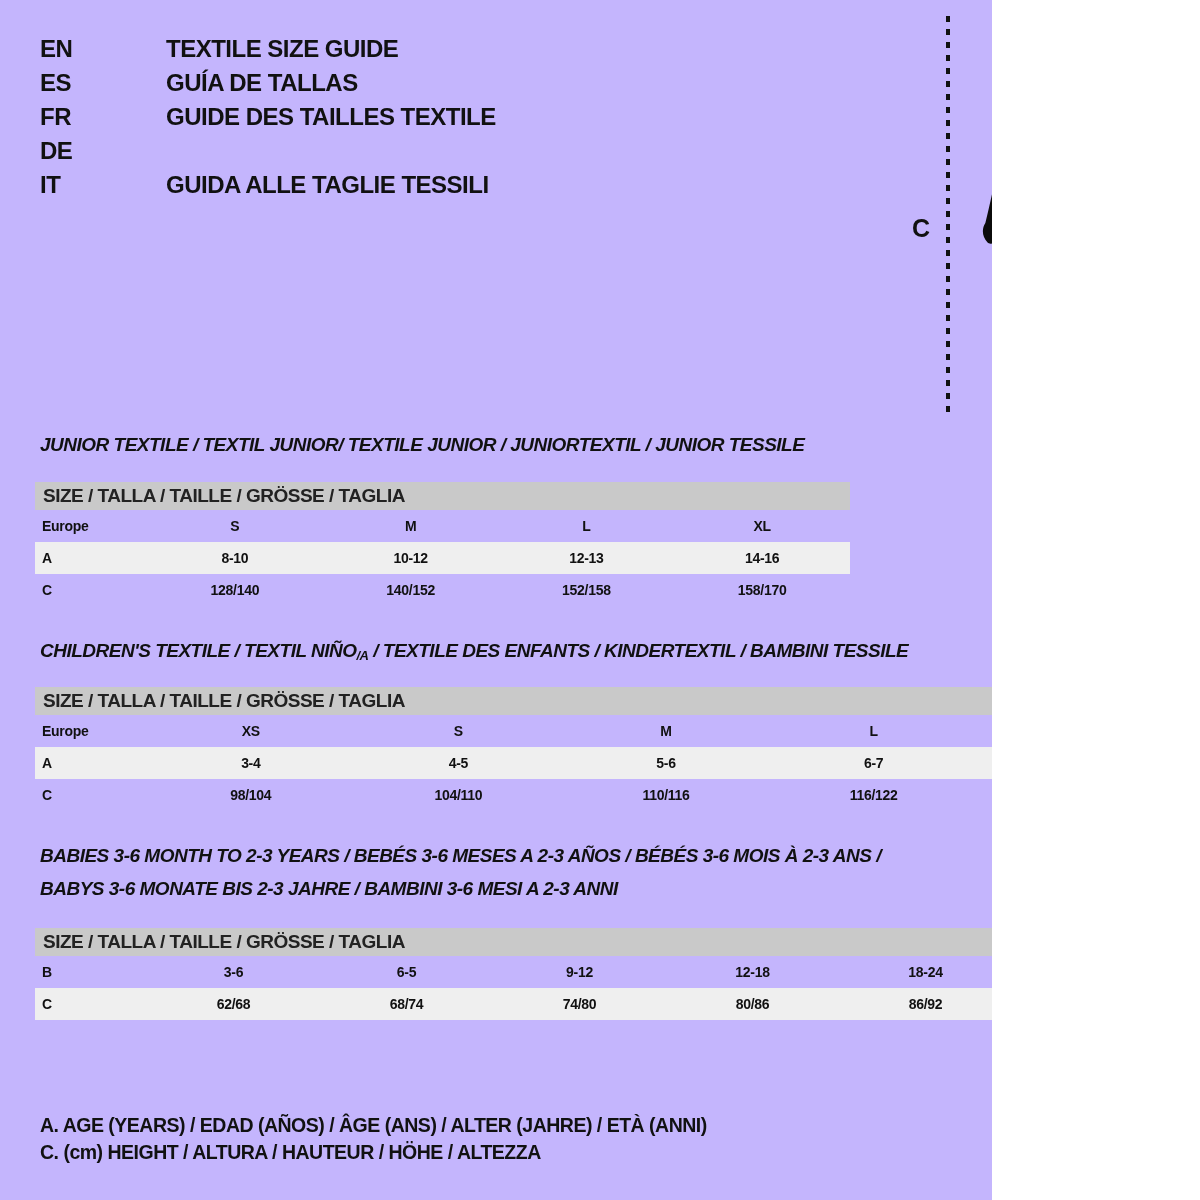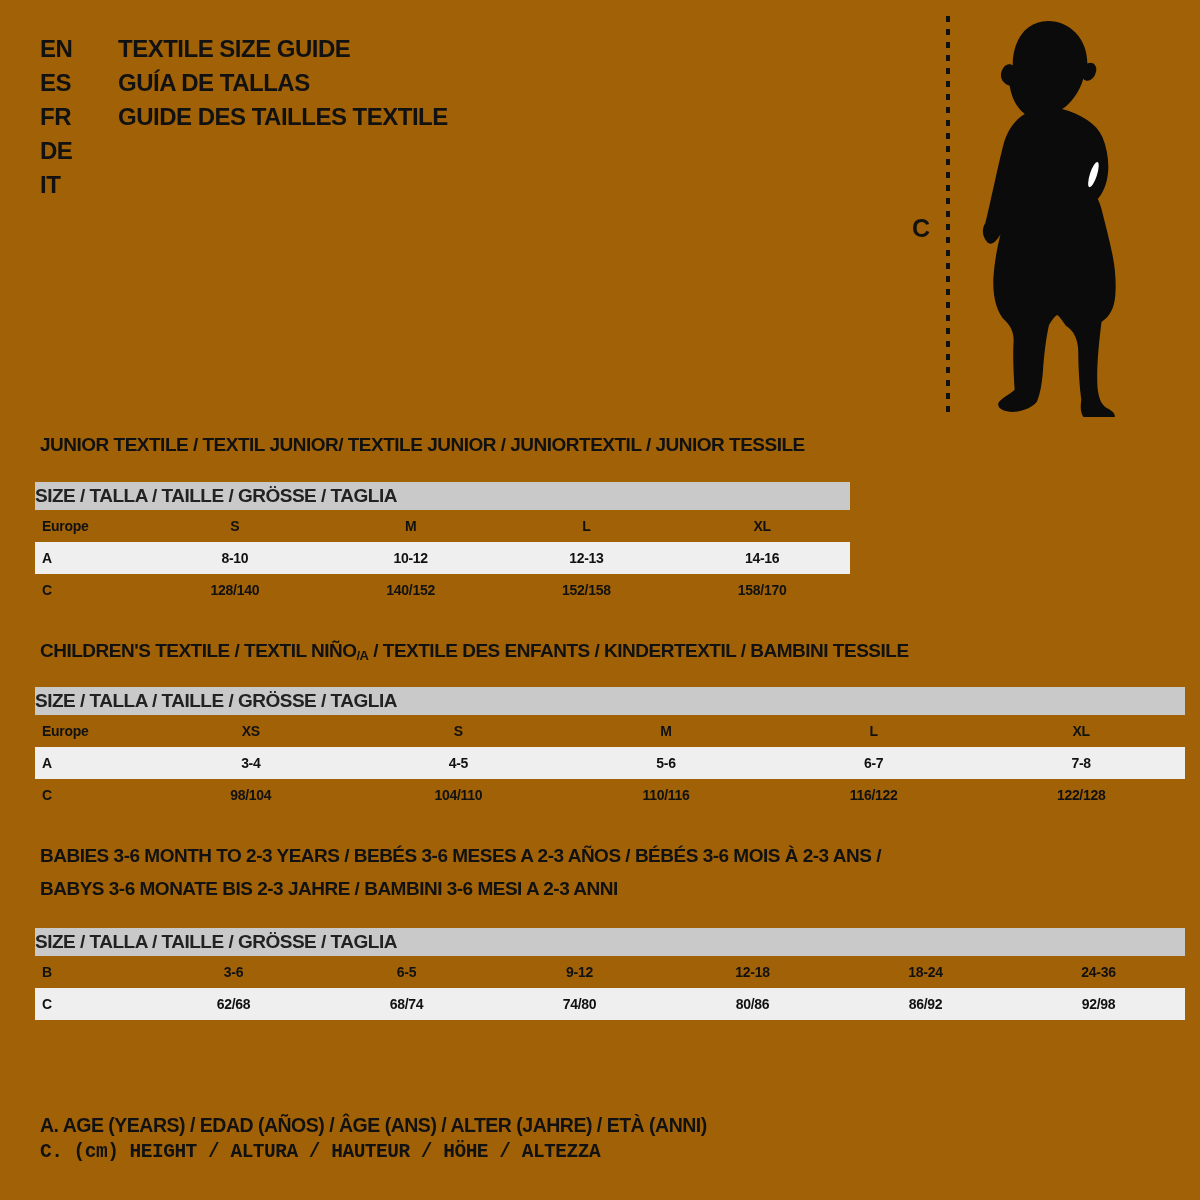--- a/index.html
+++ b/index.html
@@ -1,41 +1,41 @@
 <!DOCTYPE html>
 <html><head>
 <meta charset="utf-8">
 <style>
   html, body { margin:0; padding:0; background:#ffffff; }
   .page {
-    position:relative; width:1200px; height:1200px; background:#a16207;
+    position:relative; width:992px; height:1200px; background:#c4b5fd;
     font-family:"Liberation Sans", sans-serif; color:#111111; font-weight:bold;
     overflow:hidden;
   }
 
   
   .lang-list { position:absolute; left:40px; top:32px; }
   .lang-row { display:flex; height:34px; align-items:center; font-size:24px; letter-spacing:-0.5px; }
   .lang-code { width:78px; }
-  .lang-title { white-space:nowrap; }
+  .lang-title { white-space:nowrap;margin-left:48px; }
 
   
   .measure-line { position:absolute; left:944px; top:16px; }
   .measure-label { position:absolute; left:912px; top:214px; font-size:25px; }
   .silhouette { position:absolute; left:963px; top:13px; }
 
   
-  .section-heading { position:absolute; left:40px; font-size:19px; letter-spacing:-0.5px; white-space:nowrap; }
+  .section-heading { position:absolute; left:40px; font-size:19px; letter-spacing:-0.5px; white-space:nowrap;font-style:italic; }
   .heading-sub { font-size:13px; position:relative; top:3px; }
 
   
   .size-table { position:absolute; left:35px; }
   .size-bar {
     height:28px; background:#c9c9c9; color:#222222;
-    font-size:19px; line-height:28px; padding-left:0; letter-spacing:-0.5px;
+    font-size:19px; line-height:28px; padding-left:8px; letter-spacing:-0.5px;
   }
   .t-row { display:flex; height:32px; align-items:center; font-size:14px; letter-spacing:-0.3px; }
   .t-row.alt { background:#efefef; }
   .t-label { width:112px; padding-left:7px; box-sizing:border-box; }
   .t-cell { flex:1; text-align:center; }
 
   
   .legend-line { position:absolute; left:40px; font-size:19.5px; letter-spacing:-0.5px; white-space:nowrap; }
 </style>
 </head>
@@ -54,20 +54,21 @@
     </div>
     <div class="lang-row">
       <span class="lang-code">FR</span>
       <span class="lang-title">GUIDE DES TAILLES TEXTILE</span>
     </div>
     <div class="lang-row">
       <span class="lang-code">DE</span>
     </div>
     <div class="lang-row">
       <span class="lang-code">IT</span>
+      <span class="lang-title">GUIDA ALLE TAGLIE TESSILI</span>
     </div>
   </div>
 
   <svg class="measure-line" width="8" height="402">
     <line x1="4" y1="0" x2="4" y2="402" stroke="#111111" stroke-width="4" stroke-dasharray="6 7"></line>
   </svg>
   <div class="measure-label">C</div>
   <svg class="silhouette" viewBox="0 0 170 400" width="176" height="404">
     <path fill="#0b0b0b" d="M 82 8
       C 104 8 121 26 121 50 C 127 47 132 53 129 60 C 127 67 120 69 117 65
@@ -159,15 +160,15 @@
       <span class="t-cell">62/68</span>
       <span class="t-cell">68/74</span>
       <span class="t-cell">74/80</span>
       <span class="t-cell">80/86</span>
       <span class="t-cell">86/92</span>
       <span class="t-cell">92/98</span>
     </div>
   </div>
 
   <div class="legend-line" style="top:1070px;margin-top:44px;">A. AGE (YEARS) / EDAD (AÑOS) / ÂGE (ANS) / ALTER (JAHRE) / ETÀ (ANNI)</div>
-  <div class="legend-line" style="top:1141px;font-family:Liberation Mono, monospace;">C. (cm) HEIGHT / ALTURA / HAUTEUR / HÖHE / ALTEZZA</div>
+  <div class="legend-line" style="top:1141px;">C. (cm) HEIGHT / ALTURA / HAUTEUR / HÖHE / ALTEZZA</div>
 
 </div>
 
 </body></html>

